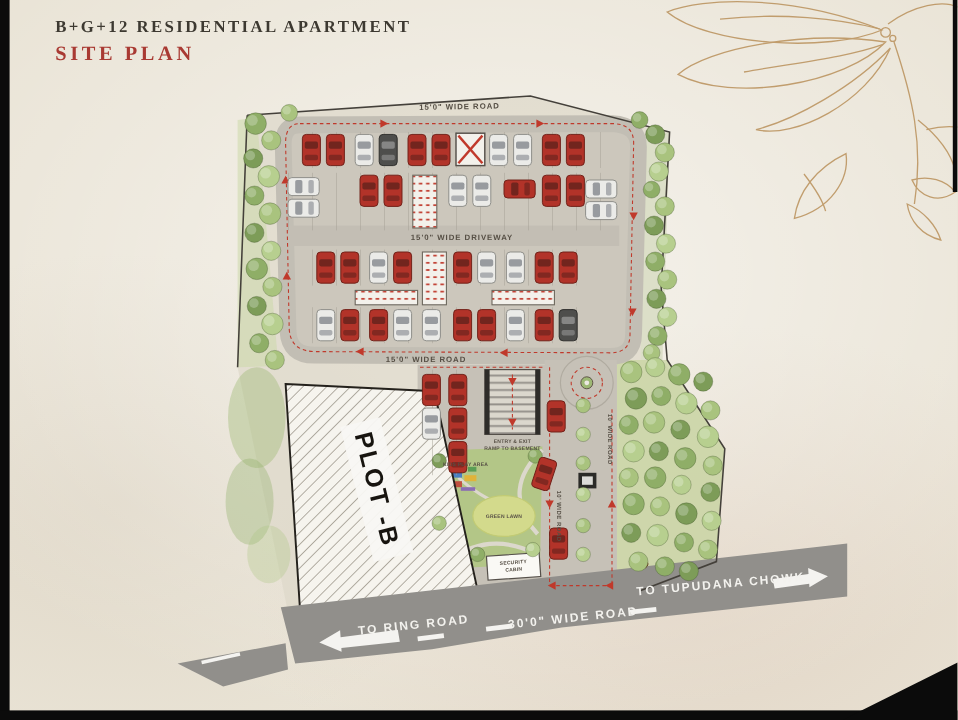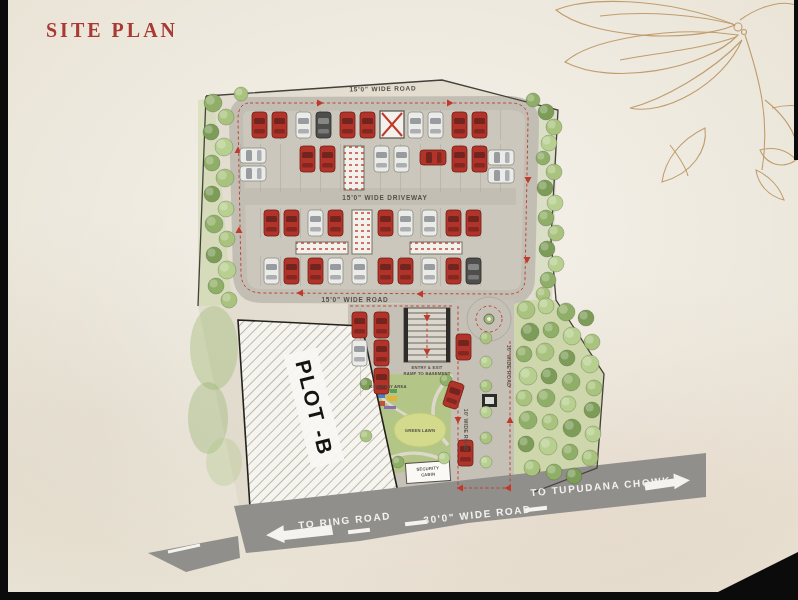--- a/index.html
+++ b/index.html
@@ -12,34 +12,35 @@
       #e9e3d5;
     font-family:"Liberation Sans", sans-serif;
   }
   .title-block{position:absolute;left:46px;top:16px;z-index:5;}
   .title-main{
     font-family:"Liberation Serif", serif;
     font-weight:bold;font-size:14px;letter-spacing:2px;color:#3d3931;
   }
   .title-sub{
     font-family:"Liberation Serif", serif;
-    font-weight:bold;font-size:20px;letter-spacing:3px;color:#a93a33;margin-top:3px;
+    font-weight:bold;font-size:17px;letter-spacing:3px;color:#a93a33;margin-top:3px;
   }
   svg{position:absolute;left:0;top:0;}
   .lbl{font-family:"Liberation Sans",sans-serif;font-weight:bold;fill:#564f45;}
   .s6{font-size:6.5px;letter-spacing:.8px;}
   .s5{font-size:5px;letter-spacing:.4px;}
   .s4{font-size:4.2px;letter-spacing:.2px;}
   .roadtxt{font-family:"Liberation Sans",sans-serif;font-weight:bold;fill:#f3f2ee;font-size:10px;letter-spacing:1.6px;}
   .plotxt{font-family:"Liberation Sans",sans-serif;font-weight:bold;fill:#17140f;font-size:21px;letter-spacing:2px;}
 </style>
 </head>
 <body>
 
 <div class="title-block">
+  <div class="title-main">B+G+12 RESIDENTIAL APARTMENT</div>
   <div class="title-sub">SITE PLAN</div>
 </div>
 
 <svg width="798" height="600" viewBox="0 0 798 600">
   <defs>
     <pattern id="p-stall" width="20" height="34" patternUnits="userSpaceOnUse">
       <path d="M0 0 V34" stroke="#a59f93" stroke-width="1"></path>
     </pattern>
     <pattern id="p-hatch" width="7" height="7" patternUnits="userSpaceOnUse" patternTransform="rotate(45)">
       <rect width="7" height="7" fill="#f6f4ee"></rect>

